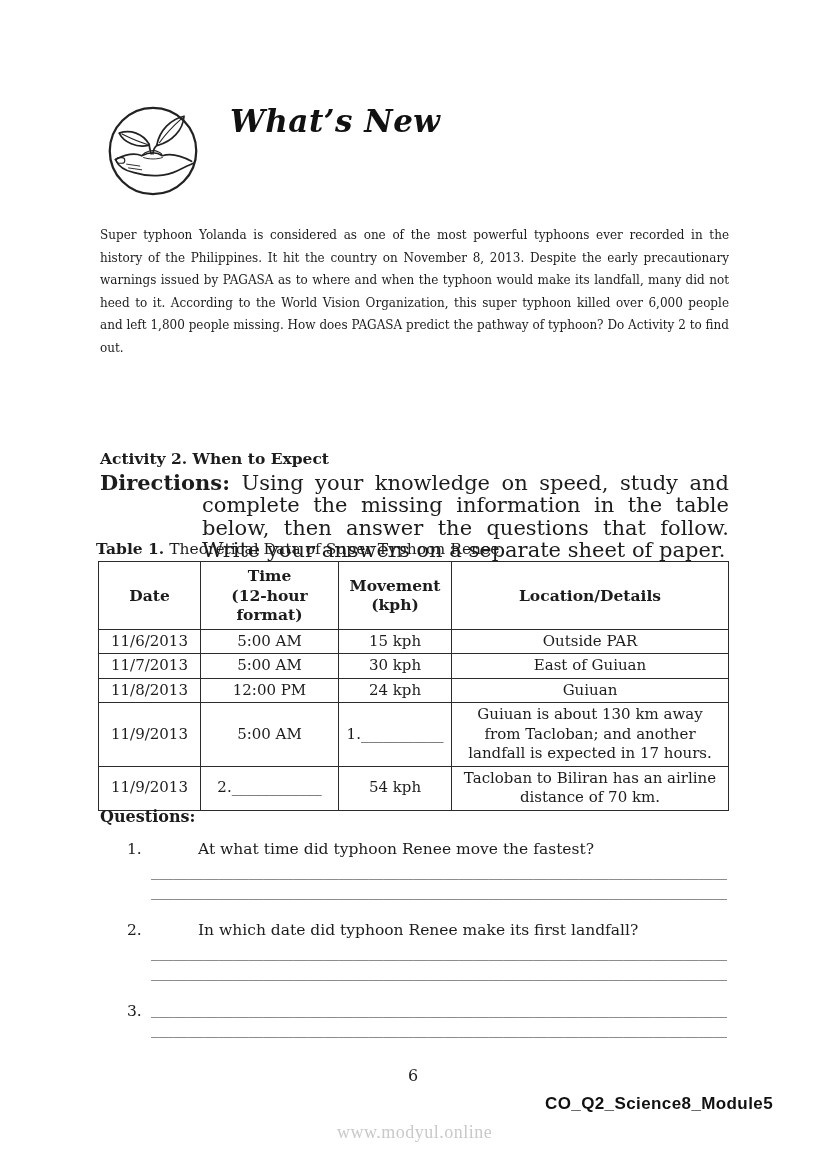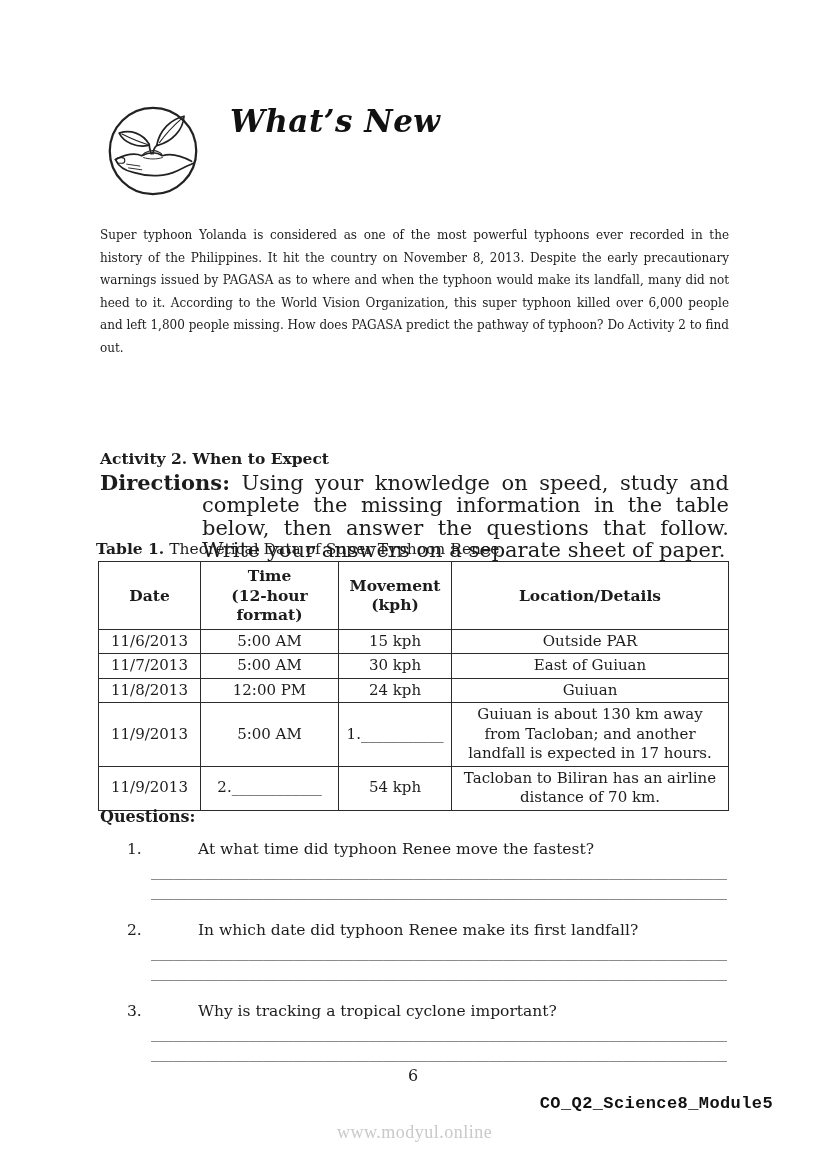--- a/index.html
+++ b/index.html
@@ -120,21 +120,21 @@
   .page-number {
     position: absolute;
     top: 1066px; left: 0;
     width: 826px;
     text-align: center;
     font-size: 16px;
   }
   .module-code {
     position: absolute;
     top: 1094px; right: 53px;
-    font-family: Liberation Mono, monospace;
+    font-family: Liberation Sans, sans-serif;
     font-weight: 700;
     font-size: 17px;
     letter-spacing: 0.4px;
     color: #111;
   }
   .watermark {
     position: absolute;
     top: 1122px; left: 337px;
     font-family: Liberation Serif, serif;
     font-size: 18px;
@@ -248,21 +248,20 @@
 
     <div class="q">
       <span class="q-num">2.</span>
       <span class="q-text">In which date did typhoon Renee make its first landfall?</span>
       <div class="a-line">________________________________________________________________________________</div>
       <div class="a-line">________________________________________________________________________________</div>
     </div>
 
     <div class="q">
       <span class="q-num">3.</span>
-      <span class="q-text">Why is tracking a tropical cyclone important?</span>
       <div class="a-line">________________________________________________________________________________</div>
       <div class="a-line">________________________________________________________________________________</div>
     </div>
   </section>
 
   <div class="page-number">6</div>
   <div class="module-code">CO_Q2_Science8_Module5</div>
   <div class="watermark">www.modyul.online</div>
 
 </div>

